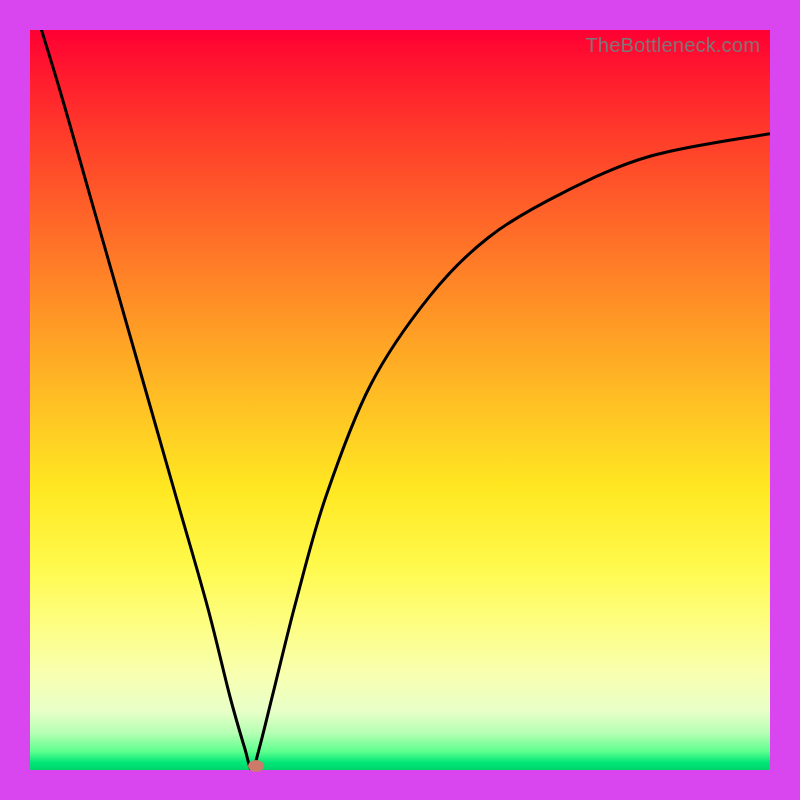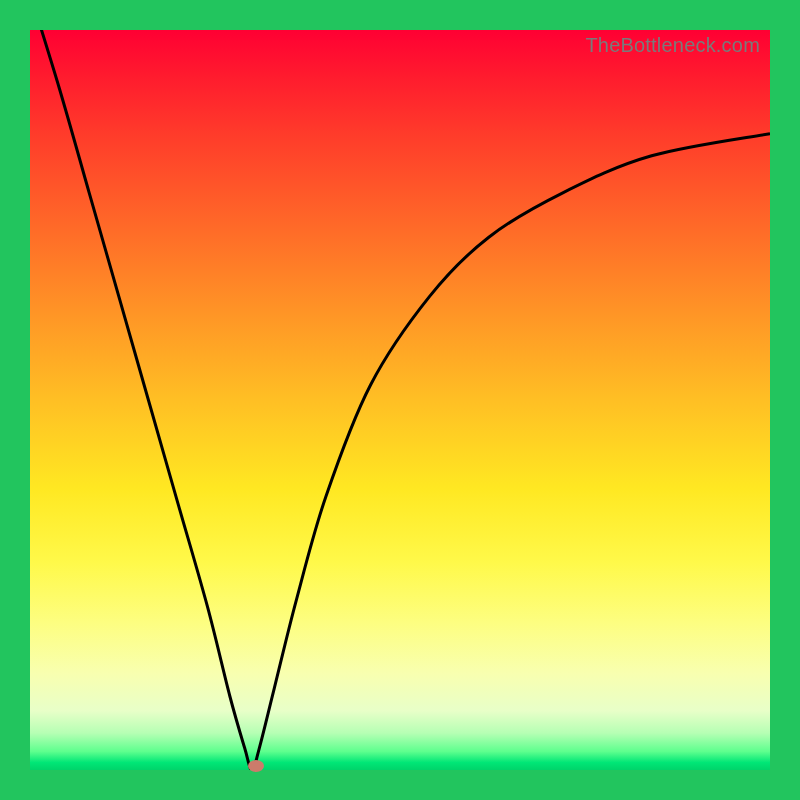--- a/index.html
+++ b/index.html
@@ -8,21 +8,21 @@
     width: 800px;
     height: 800px;
     background: #000;
     overflow: hidden;
     font-family: Arial, Helvetica, sans-serif;
   }
   .frame {
     position: relative;
     width: 800px;
     height: 800px;
-    background: #22c55e;
+    background: #d946ef;
   }
   .plot {
     position: absolute;
     left: 30px;
     top: 30px;
     width: 740px;
     height: 740px;
     
     background: linear-gradient(to bottom,
       #ff0033 0%,

